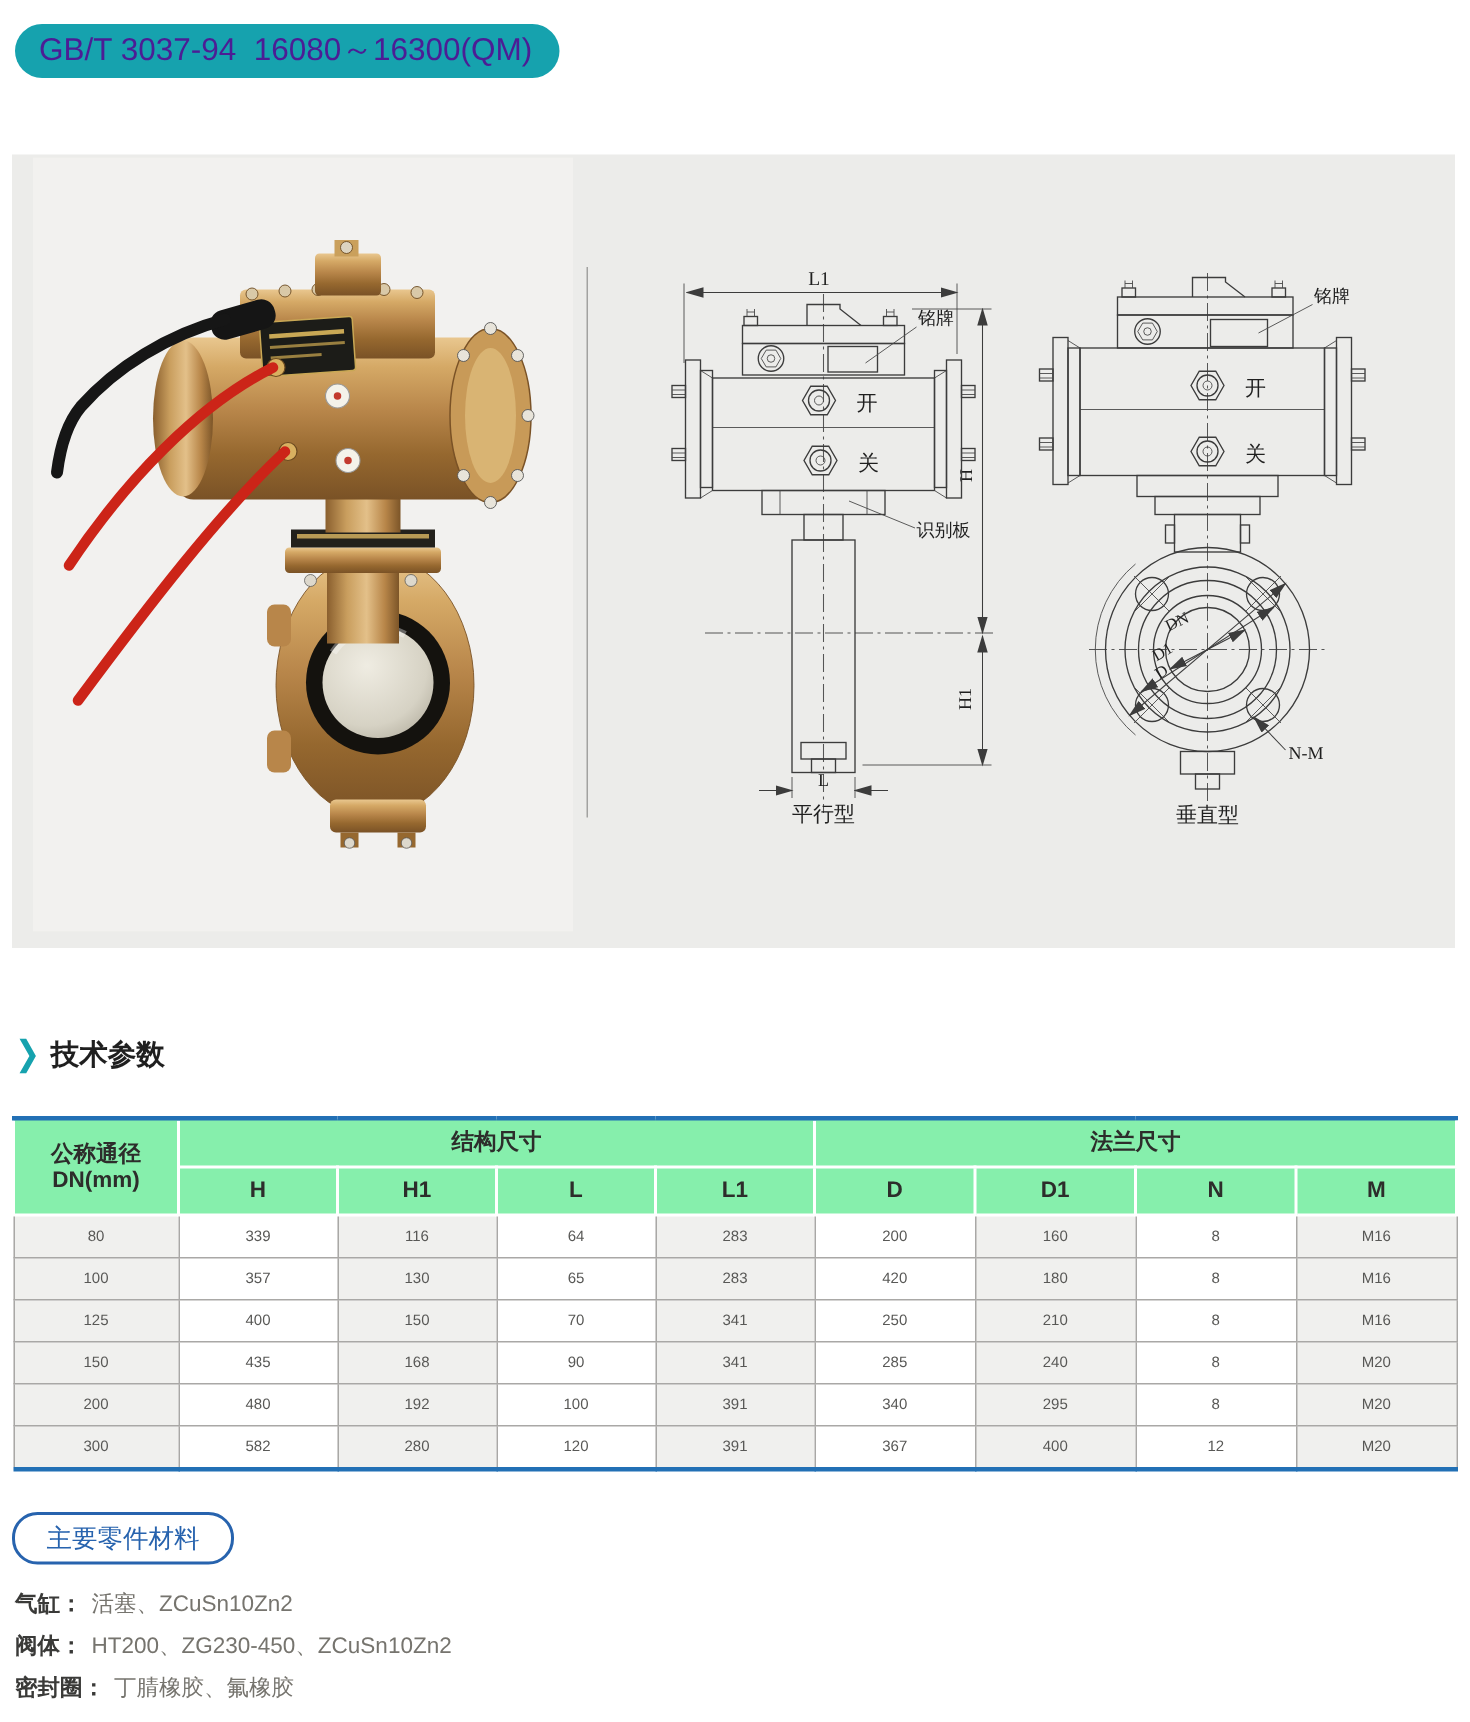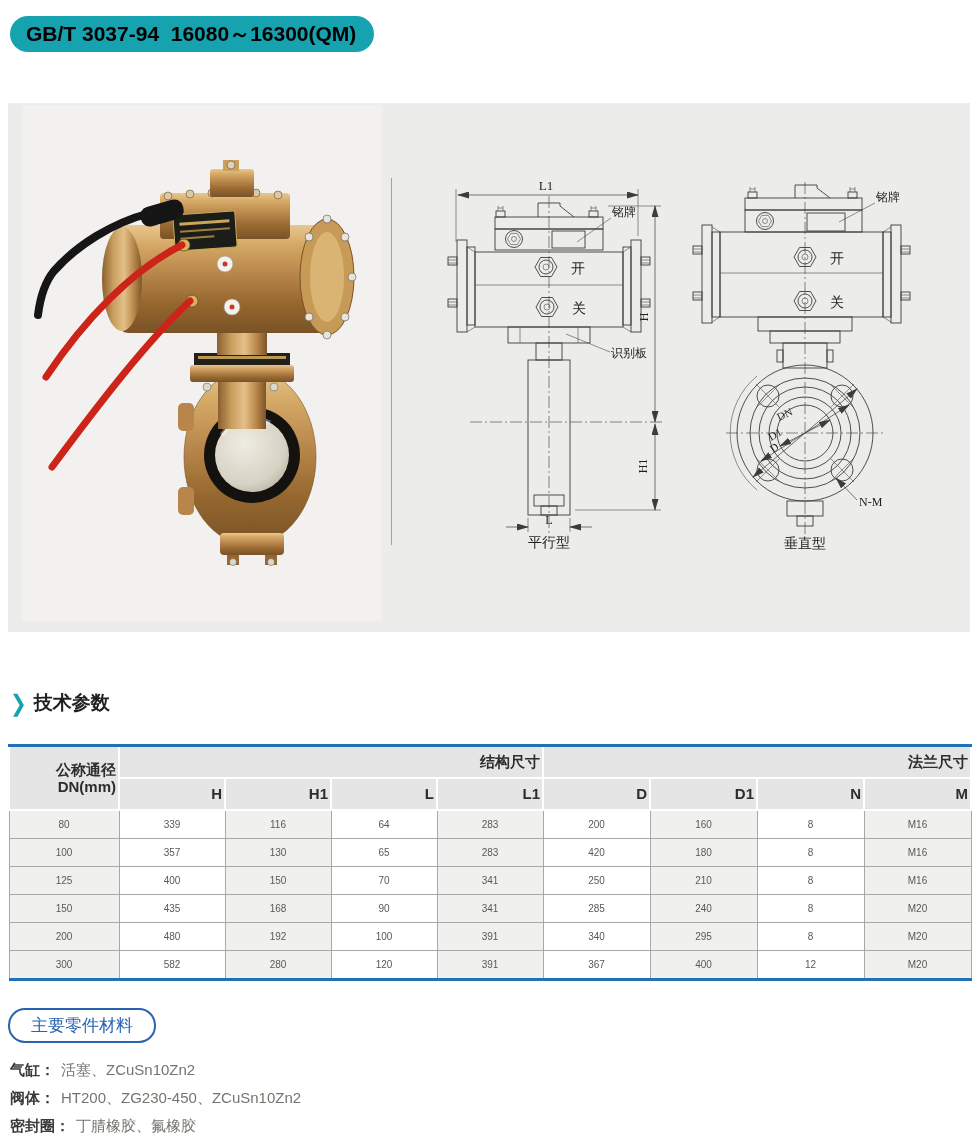--- a/index.html
+++ b/index.html
@@ -9,22 +9,22 @@
   }
   html,body{margin:0;padding:0;background:#fff;}
   body{
     position:relative;width:980px;height:1148px;
     font-family:"Liberation Sans","DejaVu Sans",sans-serif;
     overflow:hidden;
   }
   
   .badge{
     position:absolute;left:10px;top:16px;
-    background:var(--teal);color:#000000;
-    font-weight:bold;font-size:21px;line-height:1;
+    background:var(--teal);color:#4c1d95;
+    font-weight:normal;font-size:21px;line-height:1;
     padding:7px 18px 8px 16px;border-radius:18px;
     white-space:pre;letter-spacing:0px;
   }
   
   .panel{
     position:absolute;left:8px;top:103px;width:962px;height:529px;
     background:#ececea;overflow:hidden;
   }
   .panel svg{position:absolute;}
   .divider{
@@ -42,23 +42,23 @@
     transform:scaleY(1.15);line-height:1;
   }
   
   .tech-table{
     position:absolute;left:8px;top:744px;width:962px;
     border-collapse:collapse;table-layout:fixed;
     border-top:3px solid var(--blue-border);
     border-bottom:3px solid var(--blue-border);
   }
   .tech-table th{
-    background:#e5e5e5;border:2px solid #ffffff;
+    background:#86efac;border:2px solid #ffffff;
     font-size:15px;color:#2d2d2b;font-weight:bold;
-    padding:3px 2px;height:24px;line-height:1.15;text-align:right;
+    padding:3px 2px;height:24px;line-height:1.15;
   }
   .tech-table td{
     border:1px solid #a9a8a6;
     font-size:10px;color:#585856;text-align:center;
     padding:4px 2px;height:19px;
   }
   .tech-table tbody td:nth-child(odd){background:#f0f0ee;}
   .tech-table tbody td:nth-child(even){background:#ffffff;}
   
   .pill{

